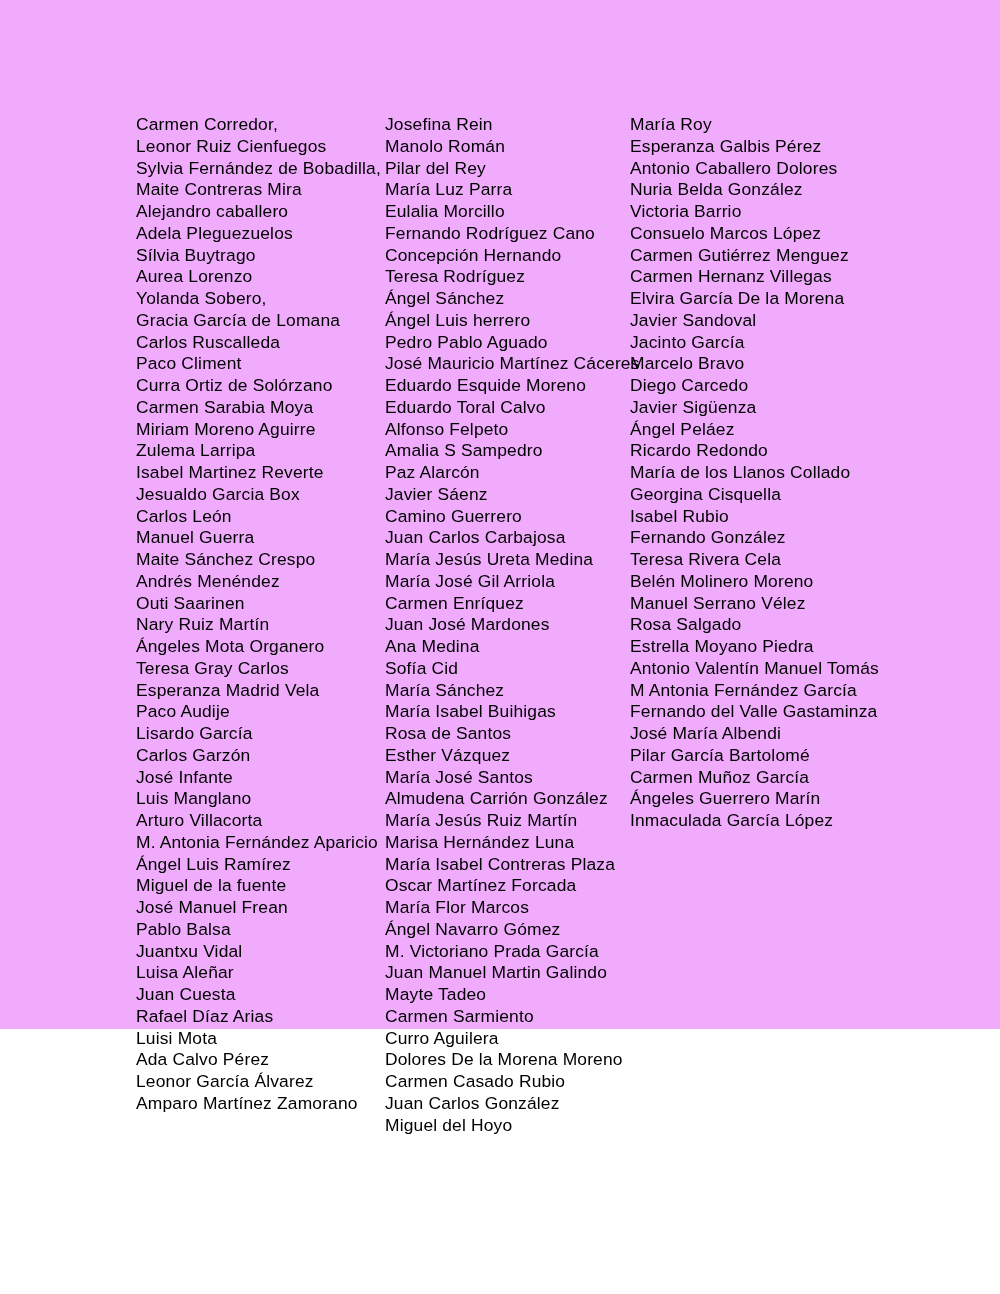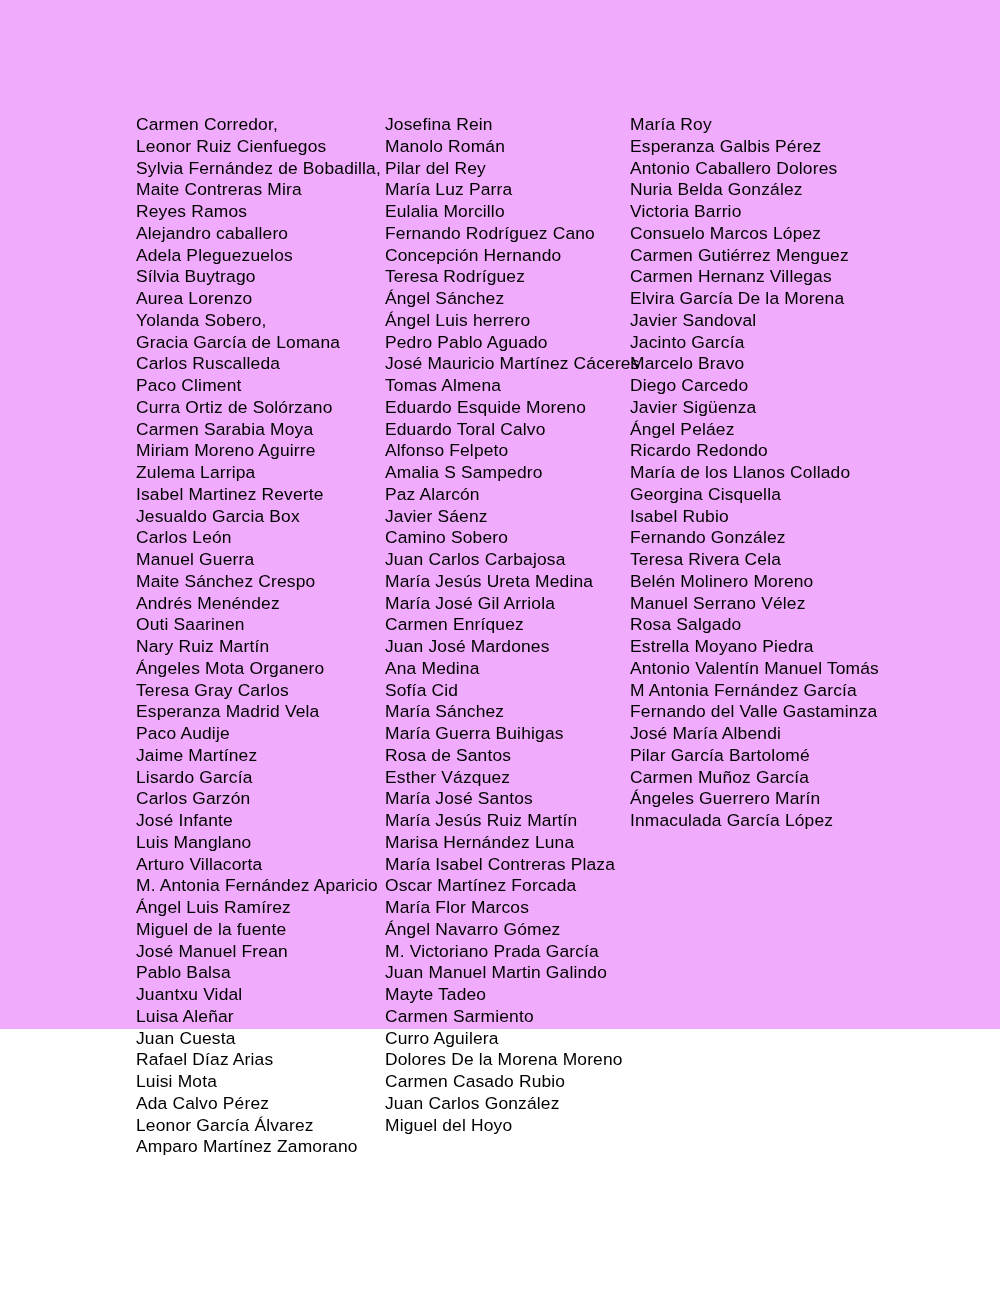--- a/index.html
+++ b/index.html
@@ -50,21 +50,20 @@
 </head>
 <body>
 
 <div id="page">
   <div id="name-columns">
     <div class="name-column" id="column-1">
         <div class="name-entry">Carmen Corredor,</div>
         <div class="name-entry">Leonor Ruiz Cienfuegos</div>
         <div class="name-entry">Sylvia Fernández de Bobadilla,</div>
         <div class="name-entry">Maite Contreras Mira</div>
-        <div class="name-entry">Reyes Ramos</div>
         <div class="name-entry">Alejandro caballero</div>
         <div class="name-entry">Adela Pleguezuelos</div>
         <div class="name-entry">Sílvia Buytrago</div>
         <div class="name-entry">Aurea Lorenzo</div>
         <div class="name-entry">Yolanda Sobero,</div>
         <div class="name-entry">Gracia García de Lomana</div>
         <div class="name-entry">Carlos Ruscalleda</div>
         <div class="name-entry">Paco Climent</div>
         <div class="name-entry">Curra Ortiz de Solórzano</div>
         <div class="name-entry">Carmen Sarabia Moya</div>
@@ -75,21 +74,20 @@
         <div class="name-entry">Carlos León</div>
         <div class="name-entry">Manuel Guerra</div>
         <div class="name-entry">Maite Sánchez Crespo</div>
         <div class="name-entry">Andrés Menéndez</div>
         <div class="name-entry">Outi Saarinen</div>
         <div class="name-entry">Nary Ruiz Martín</div>
         <div class="name-entry">Ángeles Mota Organero</div>
         <div class="name-entry">Teresa Gray Carlos</div>
         <div class="name-entry">Esperanza Madrid Vela</div>
         <div class="name-entry">Paco Audije</div>
-        <div class="name-entry">Jaime Martínez</div>
         <div class="name-entry">Lisardo García</div>
         <div class="name-entry">Carlos Garzón</div>
         <div class="name-entry">José Infante</div>
         <div class="name-entry">Luis Manglano</div>
         <div class="name-entry">Arturo Villacorta</div>
         <div class="name-entry">M. Antonia Fernández Aparicio</div>
         <div class="name-entry">Ángel Luis Ramírez</div>
         <div class="name-entry">Miguel de la fuente</div>
         <div class="name-entry">José Manuel Frean</div>
         <div class="name-entry">Pablo Balsa</div>
@@ -108,40 +106,40 @@
         <div class="name-entry">Pilar del Rey</div>
         <div class="name-entry">María Luz Parra</div>
         <div class="name-entry">Eulalia Morcillo</div>
         <div class="name-entry">Fernando Rodríguez Cano</div>
         <div class="name-entry">Concepción Hernando</div>
         <div class="name-entry">Teresa Rodríguez</div>
         <div class="name-entry">Ángel Sánchez</div>
         <div class="name-entry">Ángel Luis herrero</div>
         <div class="name-entry">Pedro Pablo Aguado</div>
         <div class="name-entry">José Mauricio Martínez Cáceres</div>
-        <div class="name-entry">Tomas Almena</div>
         <div class="name-entry">Eduardo Esquide Moreno</div>
         <div class="name-entry">Eduardo Toral Calvo</div>
         <div class="name-entry">Alfonso Felpeto</div>
         <div class="name-entry">Amalia S Sampedro</div>
         <div class="name-entry">Paz Alarcón</div>
         <div class="name-entry">Javier Sáenz</div>
-        <div class="name-entry">Camino Sobero</div>
+        <div class="name-entry">Camino Guerrero</div>
         <div class="name-entry">Juan Carlos Carbajosa</div>
         <div class="name-entry">María Jesús Ureta Medina</div>
         <div class="name-entry">María José Gil Arriola</div>
         <div class="name-entry">Carmen Enríquez</div>
         <div class="name-entry">Juan José Mardones</div>
         <div class="name-entry">Ana Medina</div>
         <div class="name-entry">Sofía Cid</div>
         <div class="name-entry">María Sánchez</div>
-        <div class="name-entry">María Guerra Buihigas</div>
+        <div class="name-entry">María Isabel Buihigas</div>
         <div class="name-entry">Rosa de Santos</div>
         <div class="name-entry">Esther Vázquez</div>
         <div class="name-entry">María José Santos</div>
+        <div class="name-entry">Almudena Carrión González</div>
         <div class="name-entry">María Jesús Ruiz Martín</div>
         <div class="name-entry">Marisa Hernández Luna</div>
         <div class="name-entry">María Isabel Contreras Plaza</div>
         <div class="name-entry">Oscar Martínez Forcada</div>
         <div class="name-entry">María Flor Marcos</div>
         <div class="name-entry">Ángel Navarro Gómez</div>
         <div class="name-entry">M. Victoriano Prada García</div>
         <div class="name-entry">Juan Manuel Martin Galindo</div>
         <div class="name-entry">Mayte Tadeo</div>
         <div class="name-entry">Carmen Sarmiento</div>

